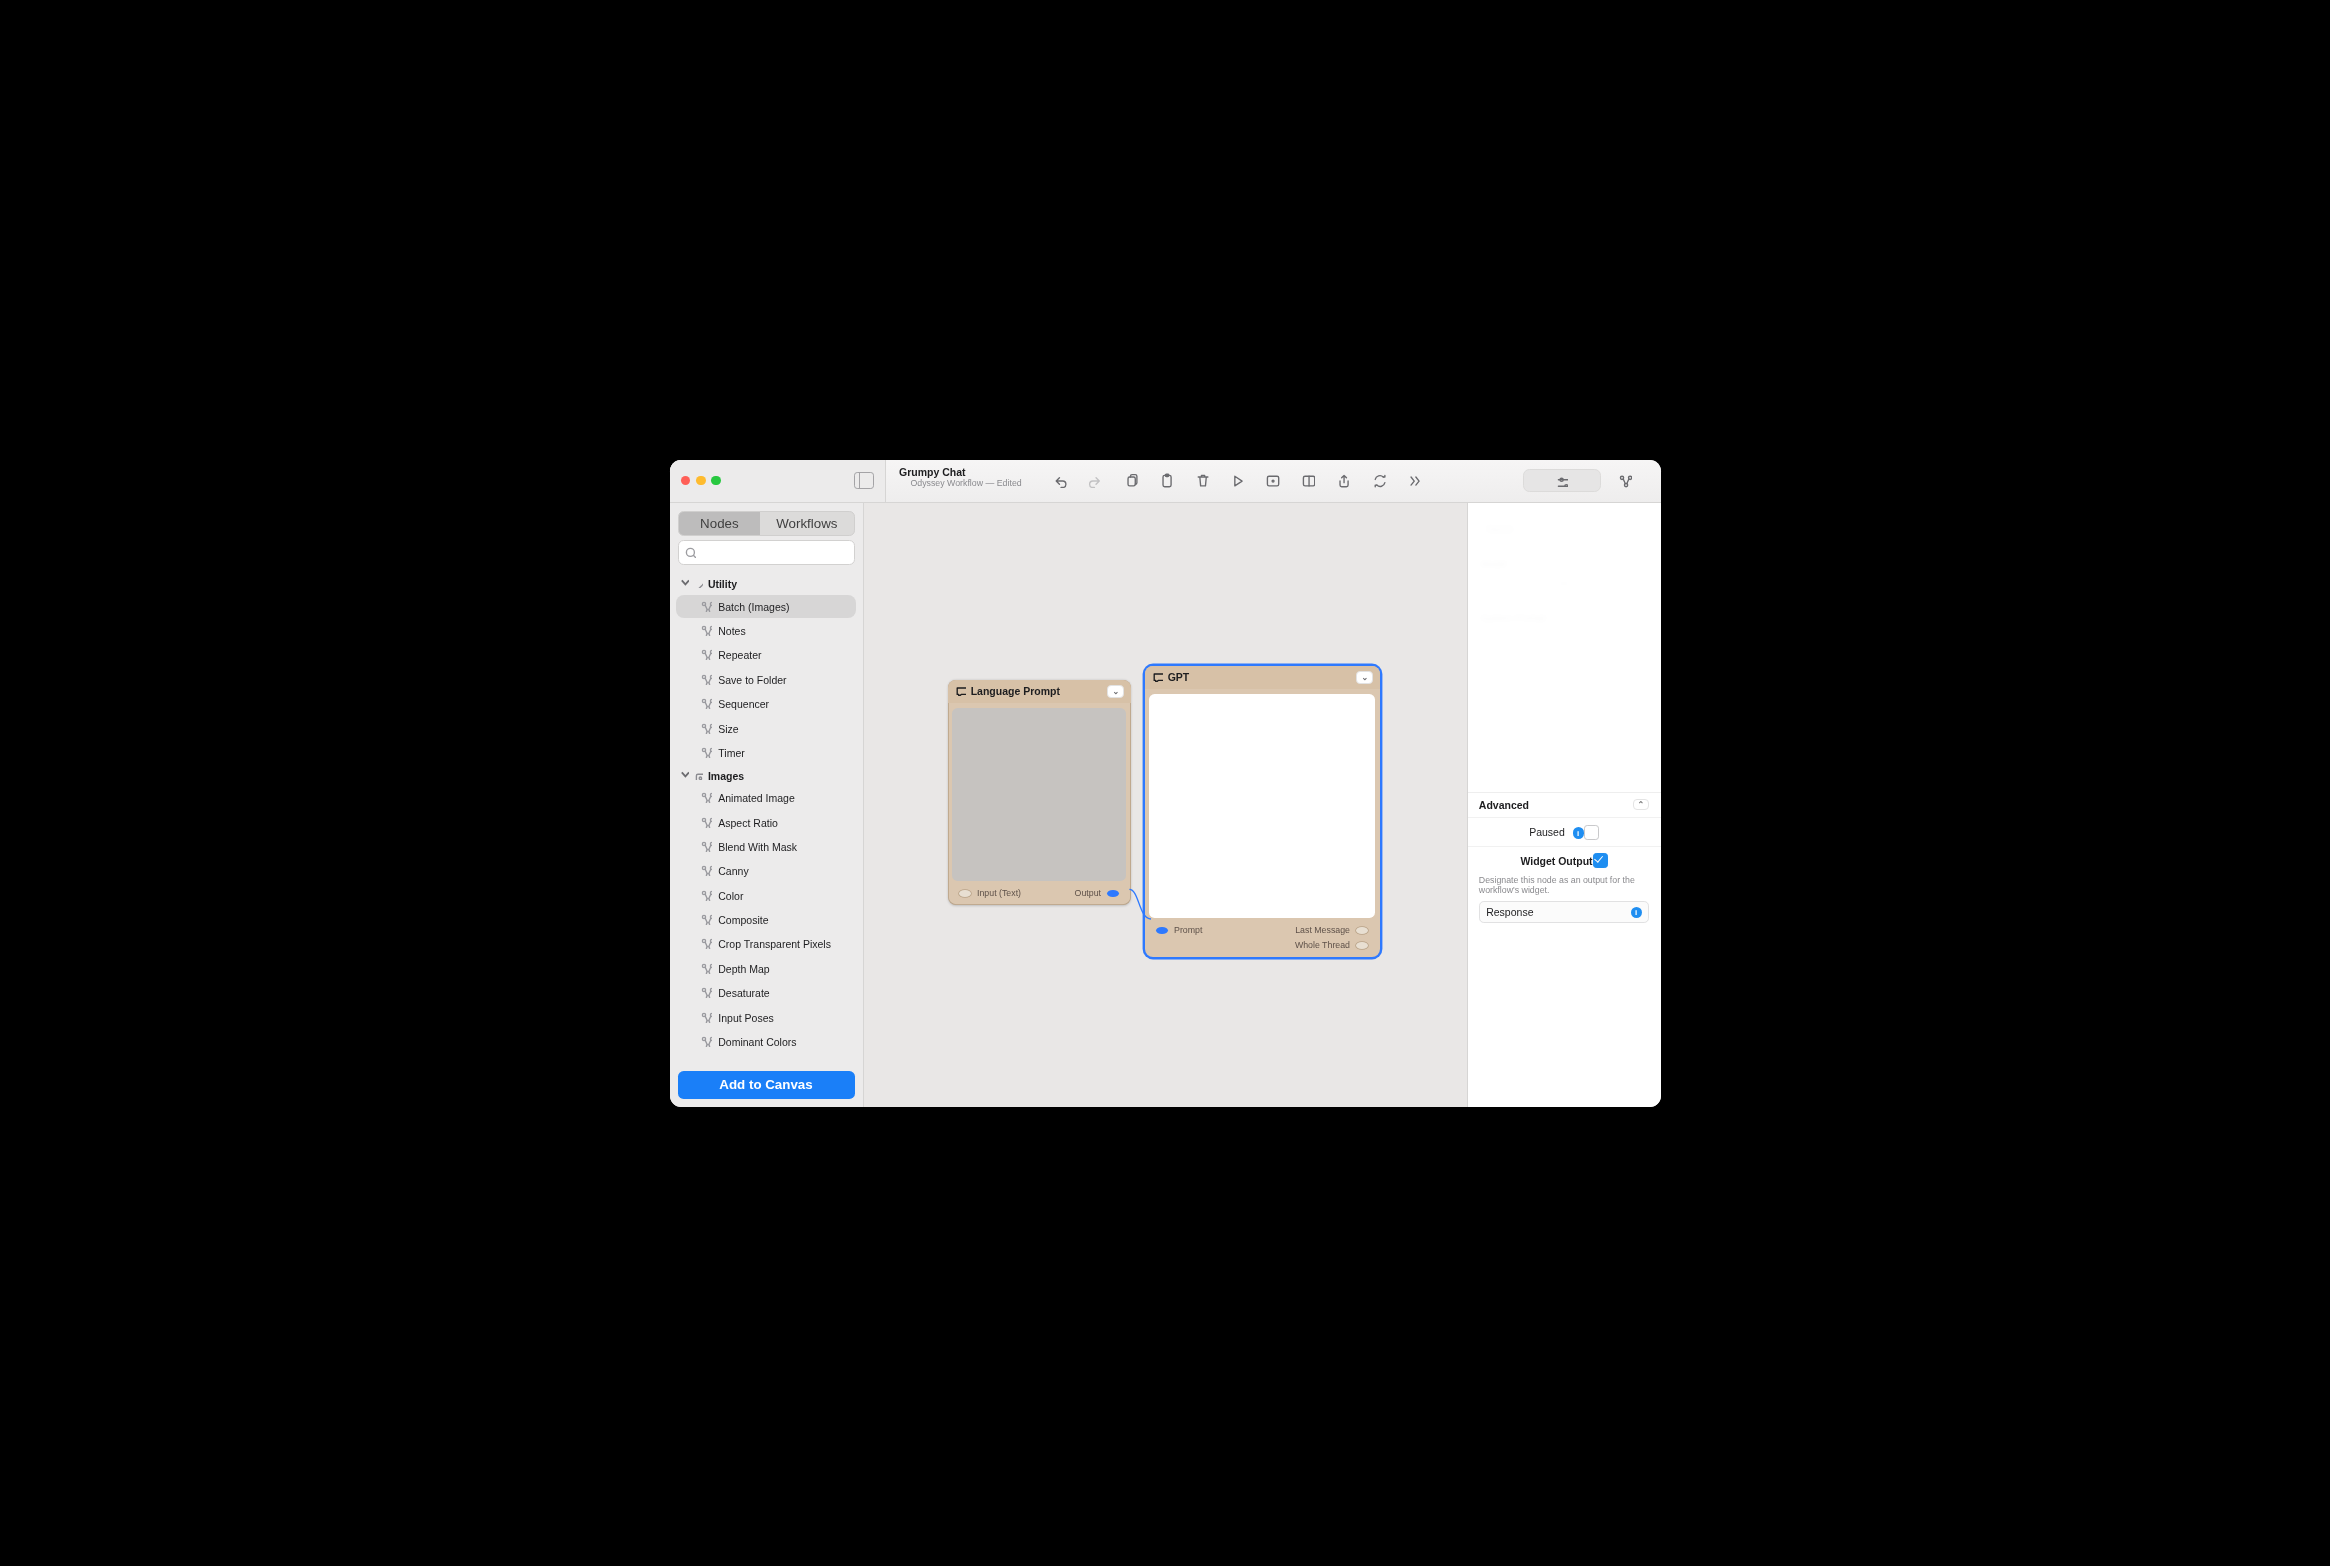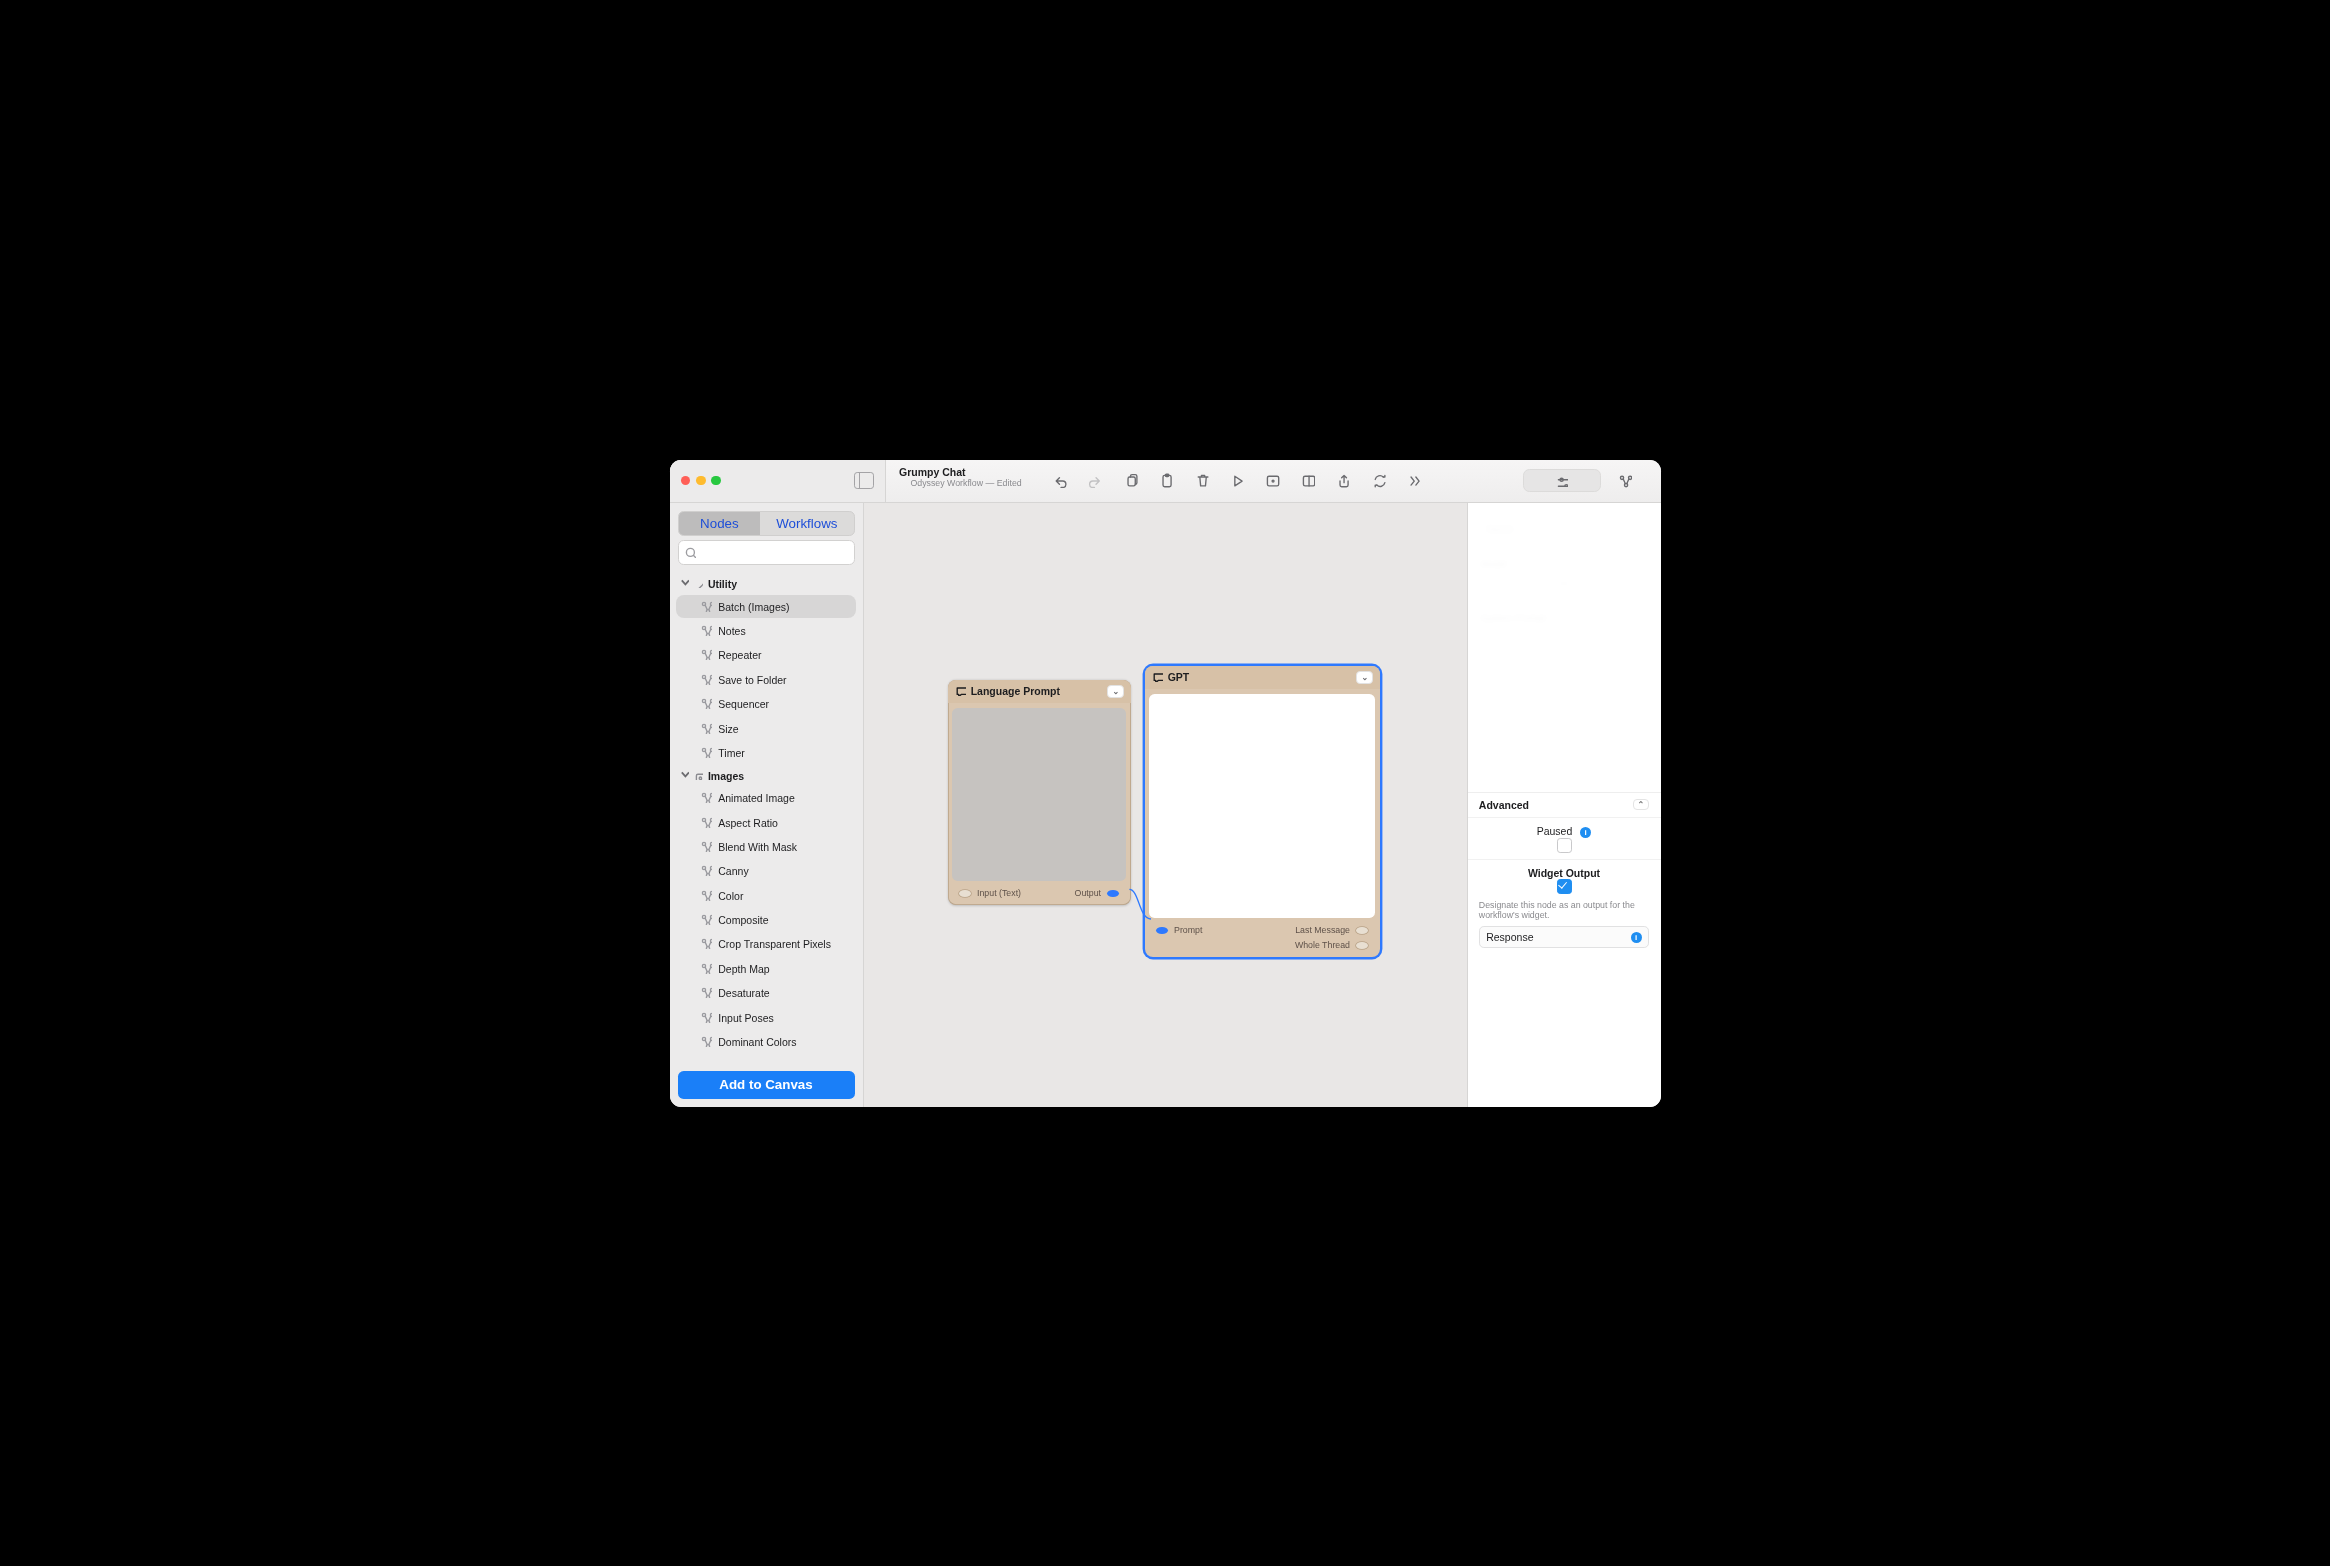--- a/index.html
+++ b/index.html
@@ -69,21 +69,21 @@
   .segright{display:flex;align-items:center;gap:9.6px;padding-right:8px;}
   .segpill{background:#e6e5e5;border:0.8px solid #dcdbda;border-radius:6.4px;padding:4.8px 32px;display:flex;align-items:center;justify-content:center;color:#6b6b6f;}
 
   
   .body{flex:1;display:flex;min-height:0;}
   .sidebar{
     width:var(--side-width);background:var(--bg-sidebar);border-right:0.8px solid var(--border);
     display:flex;flex-direction:column;
   }
   .seg{display:flex;margin:8px 8px 4.8px;border-radius:5.6px;background:#dcdbda;overflow:hidden;border:0.8px solid #d0cfce;font-weight:600;}
-  .seg button{flex:1;border:0;background:transparent;padding:4px 16px;cursor:pointer;color:#1d4ed8;}
+  .seg button{flex:1;border:0;background:transparent;padding:4px 16px;cursor:pointer;color:#404040;}
   .seg button.active{background:#bdbcbc;}
   .search{margin:0 8px 4.8px;position:relative;}
   .search input{width:100%;box-sizing:border-box;border:0.8px solid #d2d1d0;border-radius:5.6px;background:#fff;padding:4px 6.4px 4px 21px;}
   .search .sicon{position:absolute;left:6.4px;top:50%;transform:translateY(-50%);color:#9c9ca0;}
   .tree{flex:1;overflow:auto;padding:3.2px 6.4px;}
   .tcat{display:flex;align-items:flex-start;gap:4.8px;font-weight:700;padding:3.2px 4.8px;margin:1.6px 0;}
   .tcat svg{width:8.8px;height:8.8px;stroke:#6b6b6f;fill:none;stroke-width:2.2;}
   .caticon{color:#8b8b90;}
   .titem{
     display:flex;align-items:center;gap:6.4px;padding:4.8px 4.8px 4.8px 24px;margin:0.8px 0;border-radius:8px;
@@ -125,21 +125,21 @@
     display:flex;flex-direction:column;
   }
   .rtop{flex:0 0 289px;position:relative;}
   .rfade{position:absolute;inset:0;background:#fff;opacity:0.92;}
   .rblur{filter:blur(2.4px);opacity:.45;font-size:9.6px;padding:13px 13px;}
   .rblur .rrow{display:flex;align-items:center;justify-content:space-between;margin:4.8px 0;}
   .pill{background:#f1f1f2;border-radius:4.8px;padding:3.2px 6.4px;color:#666;}
   .sect{border-top:0.8px solid #eee;}
   .shead{display:flex;align-items:center;justify-content:space-between;font-weight:700;padding:6.4px 11.3px;}
   .shead .sc{background:#fff;border:0.8px solid #e4e4e4;border-radius:4px;font-size:8px;padding:0 4px;color:#777;}
-  .row{display:flex;align-items:center;justify-content:flex-start;padding:6.4px 11.3px;border-top:0.8px solid #f1f1f1;flex-direction:column;}
+  .row{display:flex;align-items:center;justify-content:center;padding:6.4px 11.3px;border-top:0.8px solid #f1f1f1;}
   .info{width:11.3px;height:11.3px;border-radius:50%;background:var(--badge);color:#fff;display:inline-flex;align-items:center;justify-content:center;font-size:8px;font-weight:700;margin-left:4.8px;}
   .chk{width:13px;height:13px;border-radius:3.2px;border:0.8px solid #c9c9cb;display:inline-block;position:relative;}
   .chk.checked{background:var(--badge);border-color:var(--badge);}
   .chk.checked::after{content:"";position:absolute;left:2.4px;top:0px;width:4px;height:7.2px;border:solid #fff;border-width:0 1.6px 1.6px 0;transform:rotate(40deg);}
   .sub{color:var(--muted);font-size:8.8px;padding:0 11.3px 6.4px;}
   .field{margin:0 11.3px 6.4px;border:0.8px solid #e1e1e2;border-radius:4.8px;display:flex;align-items:center;justify-content:space-between;padding:4px 6.4px;background:#fbfbfb;}
 
   .svgicon{width:12px;height:12px;}
   .svgicon path,.svgicon rect,.svgicon circle,.svgicon polyline,.svgicon line{stroke:currentColor;stroke-width:1.7;fill:none;stroke-linecap:round;stroke-linejoin:round;}
 </style>

